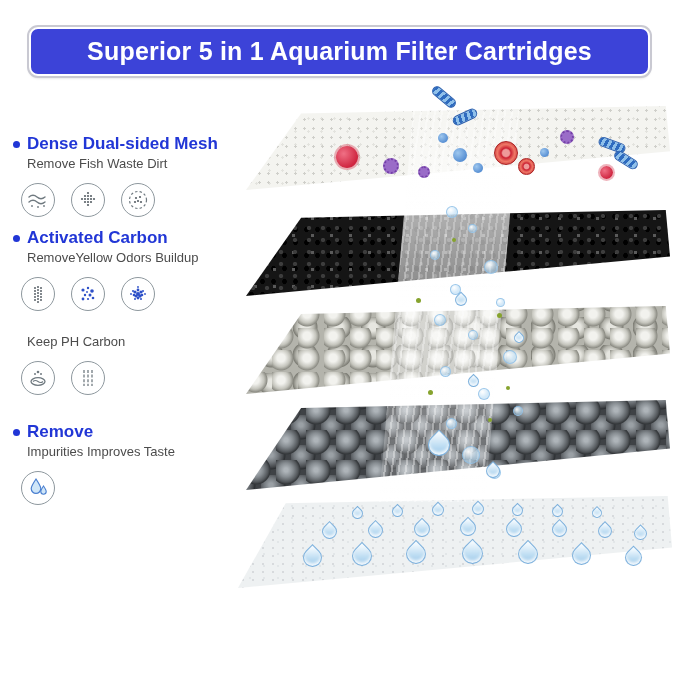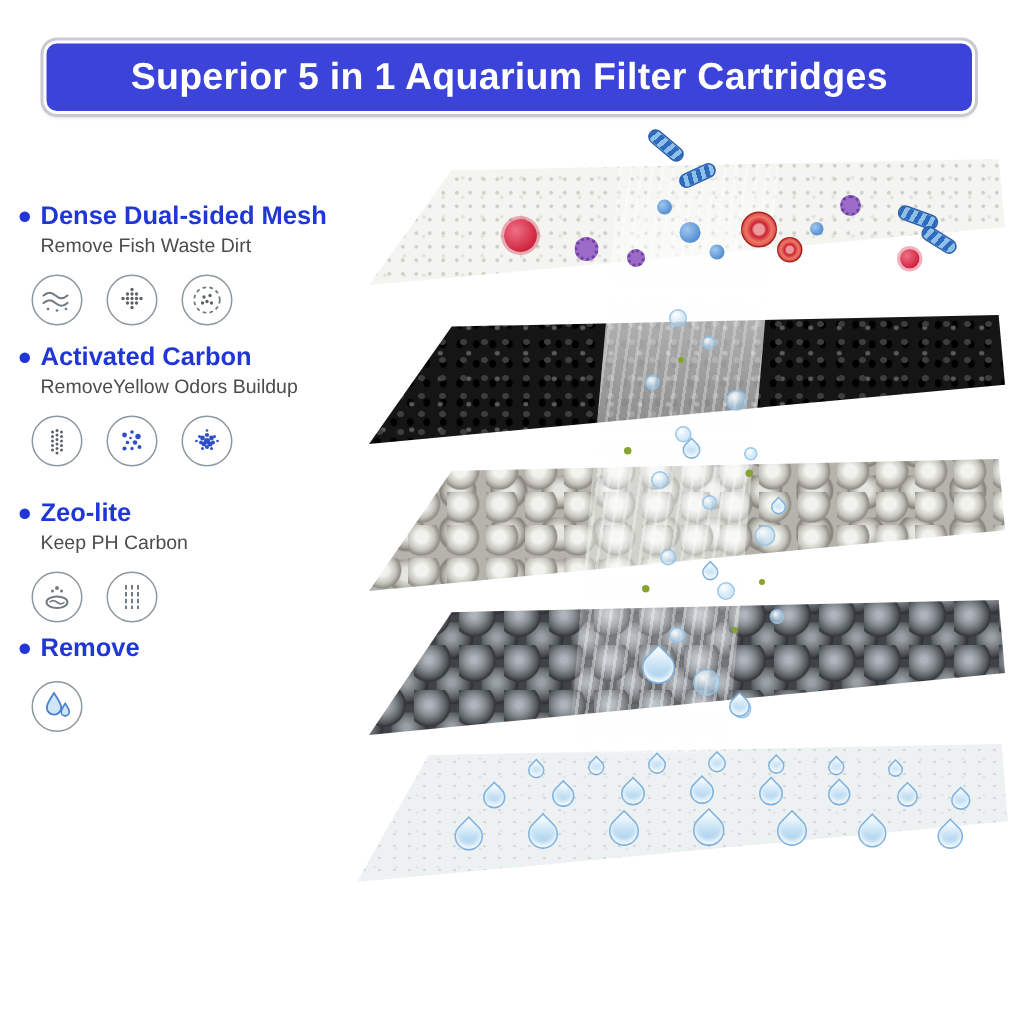--- a/index.html
+++ b/index.html
@@ -196,24 +196,20 @@
               <circle cx="12" cy="13" r="1.1"></circle>
               <circle cx="9" cy="14" r="1.1"></circle>
               <circle cx="15" cy="14" r="1.1"></circle>
             </g>
           </svg>
       </span>
     </div>
   </section>
 
   <section class="feat" style="top:332px">
-    <div class="feat-head">
-      <span class="bullet"></span>
-      <h2 class="feat-title">Zeo-lite</h2>
-    </div>
     <p class="feat-sub">Keep PH Carbon</p>
     <div class="icon-row">
       <span class="cicon">
         <svg viewBox="0 0 24 24">
             <ellipse cx="12" cy="15.5" rx="7" ry="3.8" fill="none" stroke="#707a80" stroke-width="1.3"></ellipse>
             <path d="M7 15.5c1.6-1.4 3.2-1.4 5 0s3.4 1.4 5 0" stroke="#707a80" fill="none" stroke-width="1.1"></path>
             <g fill="#707a80">
               <circle cx="9" cy="8" r="1"></circle>
               <circle cx="12" cy="6" r="1.3"></circle>
               <circle cx="15" cy="8" r="1"></circle>
@@ -230,20 +226,21 @@
           </svg>
       </span>
     </div>
   </section>
 
   <section class="feat" style="top:422px">
     <div class="feat-head">
       <span class="bullet"></span>
       <h2 class="feat-title">Remove</h2>
     </div>
+    <p class="feat-sub">Impurities Improves Taste</p>
     <div class="icon-row">
       <span class="cicon">
         <svg viewBox="0 0 24 24">
             <path d="M10 3C7 7.5 5.2 10.3 5.2 12.6a4.8 4.8 0 0 0 9.6 0C14.8 10.3 13 7.5 10 3Z" fill="#cfe6f8" stroke="#4a7fd0" stroke-width="1.2"></path>
             <path d="M17.5 10c-1.7 2.6-2.7 4.2-2.7 5.5a2.7 2.7 0 0 0 5.4 0c0-1.3-1-2.9-2.7-5.5Z" fill="#cfe6f8" stroke="#4a7fd0" stroke-width="1.1"></path>
           </svg>
       </span>
     </div>
   </section>
 

